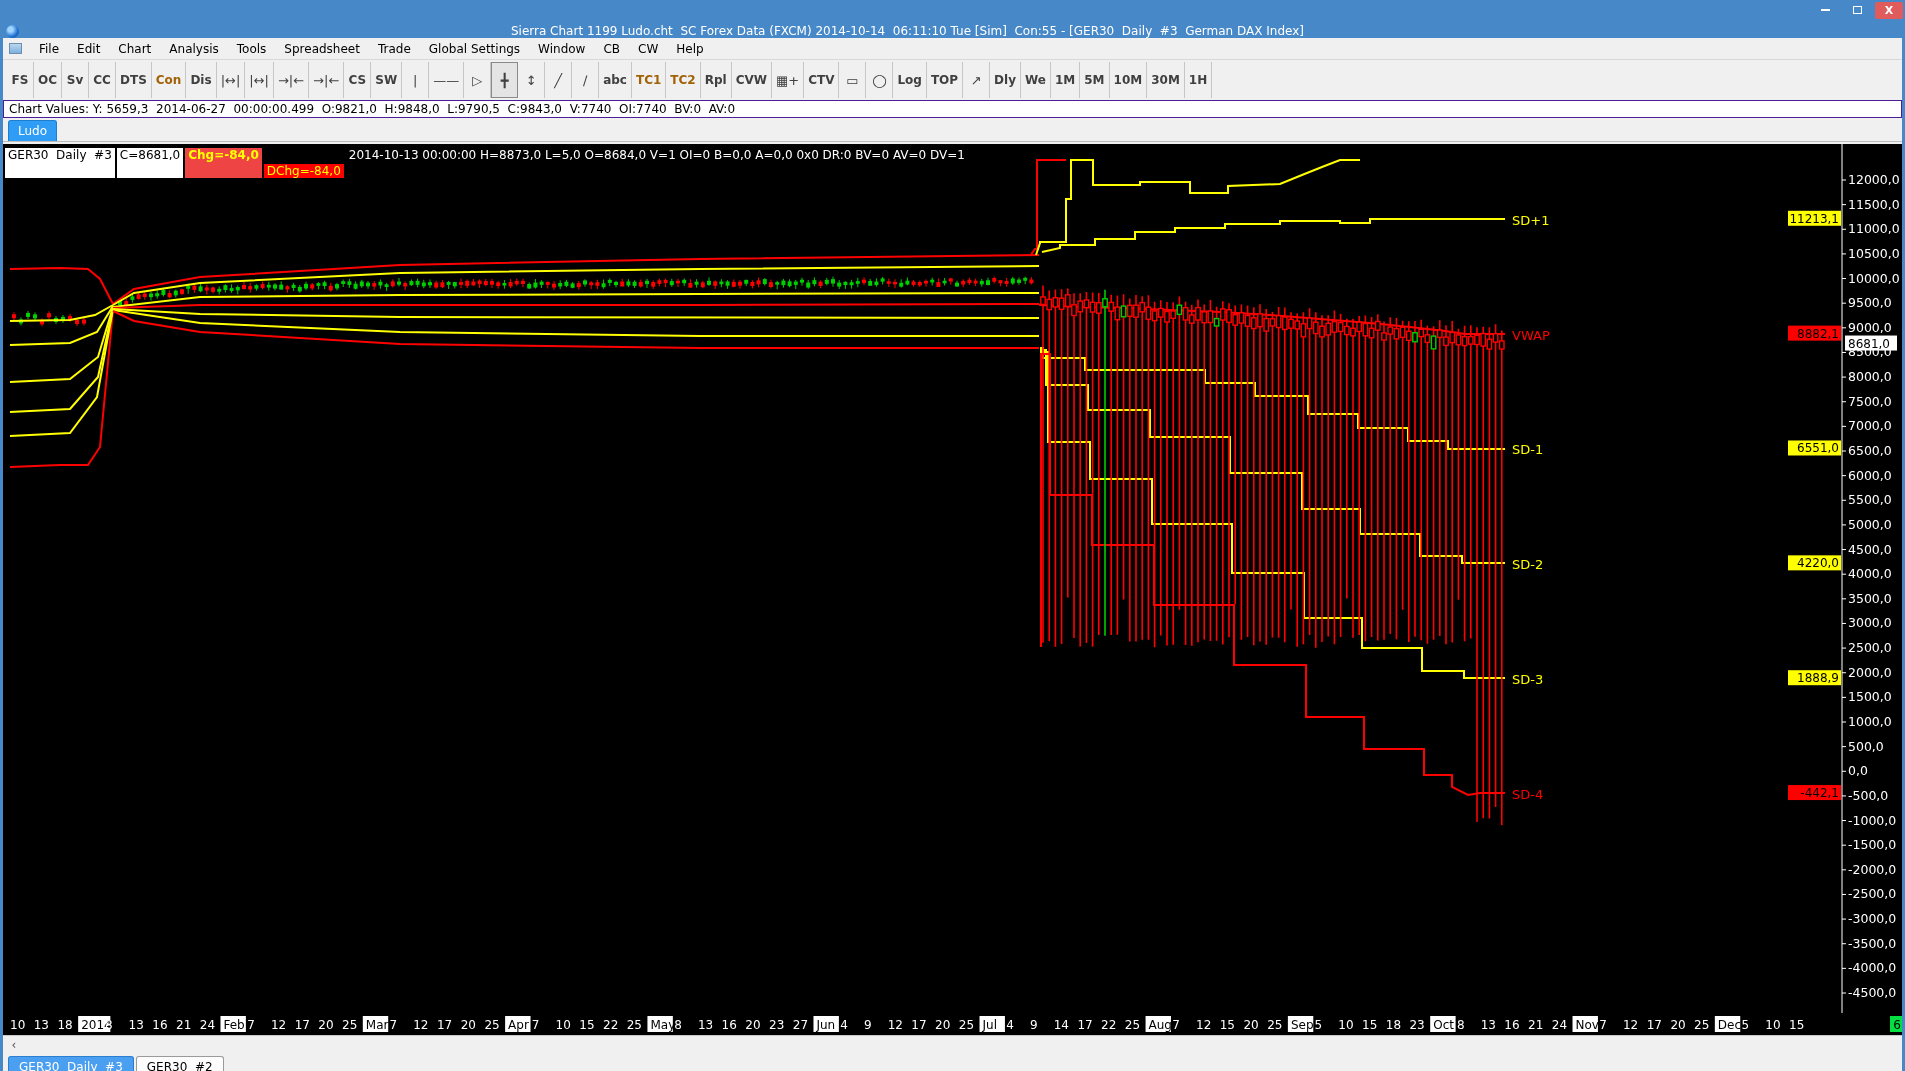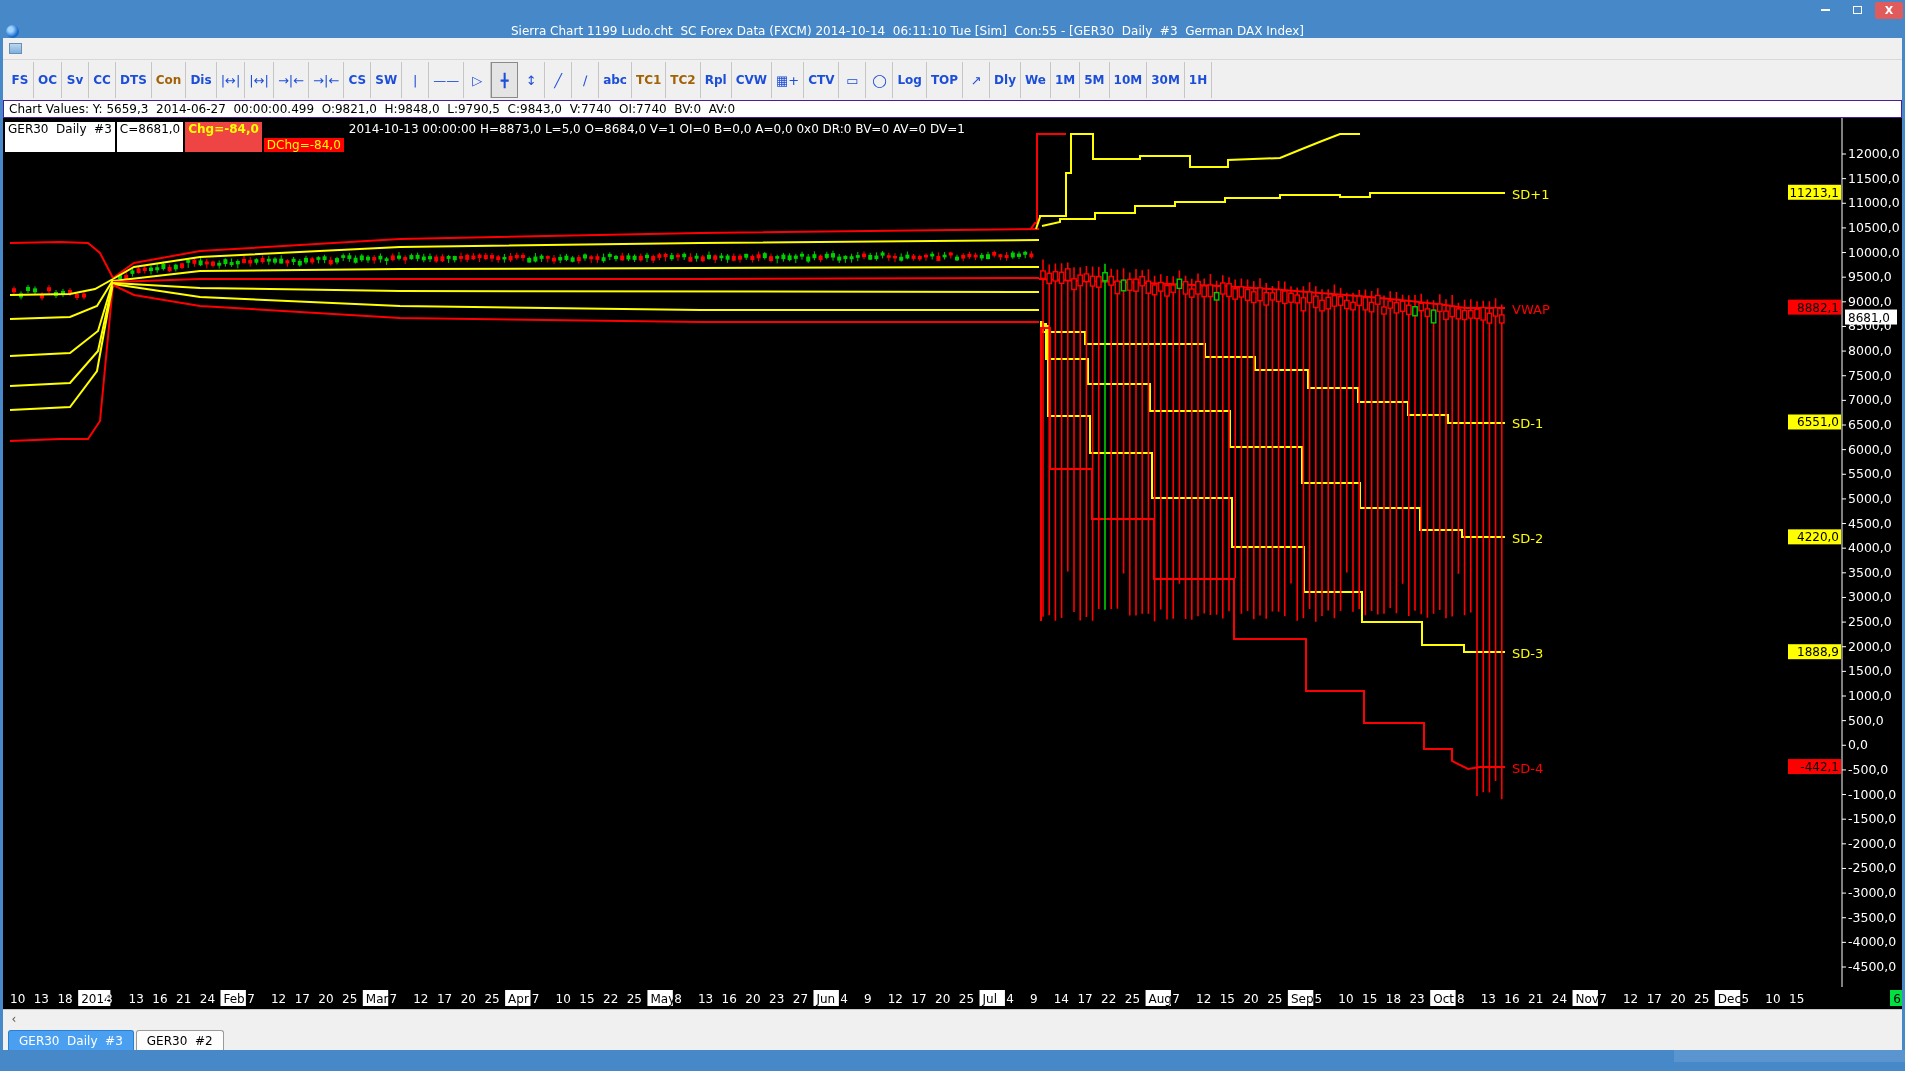--- a/index.html
+++ b/index.html
@@ -14,21 +14,21 @@
   .wbtn{width:28px;height:17px;display:flex;align-items:center;justify-content:center;color:#fff;font-size:11px;}
   .wbtn .bar{width:9px;height:2px;background:#fff;}
   .wbtn .box{width:9px;height:8px;border:1px solid #fff;}
   .wbtn.close{background:#e05c5c;border-radius:2px;font-weight:bold;}
   .inner{margin:0 3px;}
   .menubar{height:22px;background:#f0f0f0;display:flex;align-items:center;font-size:12px;color:#000;border-bottom:1px solid #d8d8d8;}
   .menu-doc-icon{width:13px;height:11px;border:1px solid #6a8fb5;background:linear-gradient(#bcd6ee,#7fb0dd);margin:0 8px 0 6px;}
   .menu-item{padding:3px 9px;cursor:default;white-space:pre;}
   .toolbar{height:40px;background:#f0f0f0;display:flex;align-items:stretch;padding-left:4px;}
   .tbtn{min-width:27px;padding:0 4px;margin:2px 0;display:flex;align-items:center;justify-content:center;
-        font-size:12px;font-weight:bold;color:#1d4ed8;border-right:1px solid #c6c6c6;white-space:pre;}
+        font-size:12px;font-weight:bold;color:#404040;border-right:1px solid #c6c6c6;white-space:pre;}
   .tbtn.icon{font-weight:normal;font-size:13px;}
   .tbtn.disabled{color:#a16207;}
   .tbtn.active{background:#e4e4e4;border:1px solid #8a8a8a;}
   .valuesbar{height:18px;background:#ffffff;border:1px solid #4c1d95;position:relative;
              font-size:12px;color:#000;display:flex;align-items:center;overflow:hidden;}
   .valuesbar .vtext{padding-left:5px;white-space:pre;}
   .values-right{position:absolute;right:0;top:0;bottom:0;width:360px;background:#50f050;
                 display:flex;align-items:center;padding-left:6px;white-space:pre;border-left:1px solid #9a9a9a;margin-top:33px;}
   .tabstrip{height:26px;background:#f0f0f0;position:relative;}
   .book-tab{position:absolute;left:5px;top:2px;height:21px;padding:0 9px;background:#2f9cf5;color:#fff;
@@ -65,20 +65,34 @@
       <span class="wbtn">
           <span class="box"></span>
         </span>
       <span class="wbtn close">X</span>
     </span>
   </div>
 
   <div class="inner">
     <div class="menubar">
       <span class="menu-doc-icon"></span>
+      <span id="menu-items" style="display:flex">
+          <span class="menu-item">File</span>
+          <span class="menu-item">Edit</span>
+          <span class="menu-item">Chart</span>
+          <span class="menu-item">Analysis</span>
+          <span class="menu-item">Tools</span>
+          <span class="menu-item">Spreadsheet</span>
+          <span class="menu-item">Trade</span>
+          <span class="menu-item">Global Settings</span>
+          <span class="menu-item">Window</span>
+          <span class="menu-item">CB</span>
+          <span class="menu-item">CW</span>
+          <span class="menu-item">Help</span>
+        </span>
     </div>
 
     <div class="toolbar" id="toolbar">
         <span class="tbtn">FS</span>
         <span class="tbtn">OC</span>
         <span class="tbtn">Sv</span>
         <span class="tbtn">CC</span>
         <span class="tbtn">DTS</span>
         <span class="tbtn disabled">Con</span>
         <span class="tbtn">Dis</span>
@@ -114,20 +128,24 @@
         <span class="tbtn">10M</span>
         <span class="tbtn">30M</span>
         <span class="tbtn">1H</span>
       </div>
 
     <div class="valuesbar">
       <span class="vtext">Chart Values: Y: 5659,3  2014-06-27  00:00:00.499  O:9821,0  H:9848,0  L:9790,5  C:9843,0  V:7740  OI:7740  BV:0  AV:0</span>
       <span class="values-right">DF:55  ST:1</span>
     </div>
 
+    <div class="tabstrip">
+      <span class="book-tab">Ludo</span>
+      <span class="baseline"></span>
+    </div>
 
     <div class="chartarea">
       <div class="chart-header" id="chart-header">
           <span class="chip" style="background: rgb(255, 255, 255); color: rgb(0, 0, 0);">GER30  Daily  #3</span>
           <span class="chip" style="background: rgb(255, 255, 255); color: rgb(0, 0, 0);">C=8681,0</span>
           <span class="chip" style="background: #ef4444; color: rgb(255, 255, 0); font-weight: bold;">Chg=-84,0</span>
           <span class="chip" style="background: rgb(255, 0, 0); color: rgb(255, 255, 0); margin-top: 16px;">DChg=-84,0</span>
           <span class="chip" style="color: rgb(255, 255, 255);">2014-10-13 00:00:00 H=8873,0 L=5,0 O=8684,0 V=1 OI=0 B=0,0 A=0,0 0x0 DR:0 BV=0 AV=0 DV=1</span>
         </div>
       <svg id="chart-svg" width="1899" height="891" viewBox="3 127 1899 891">

